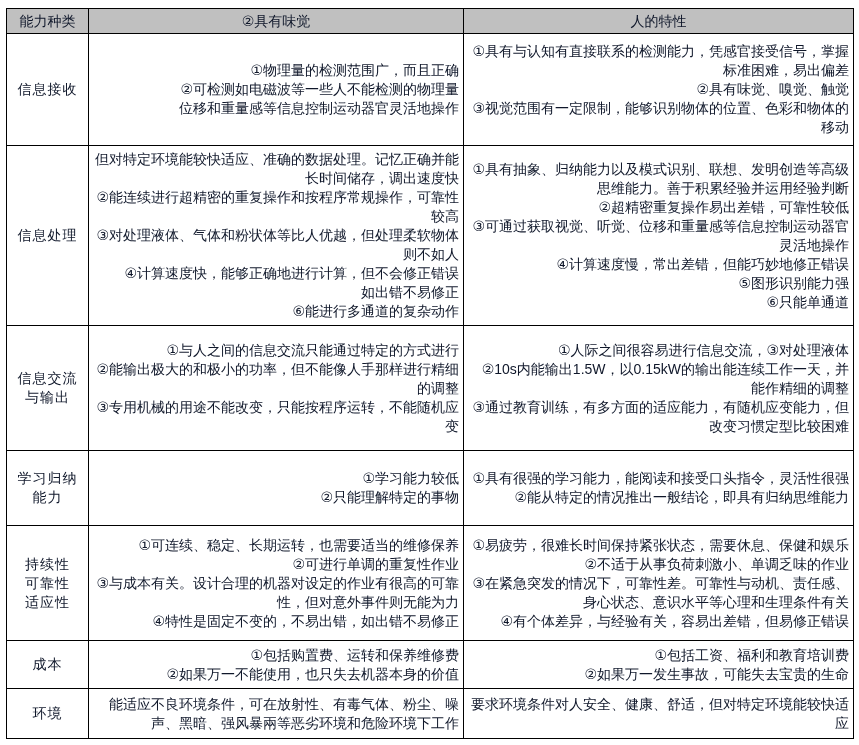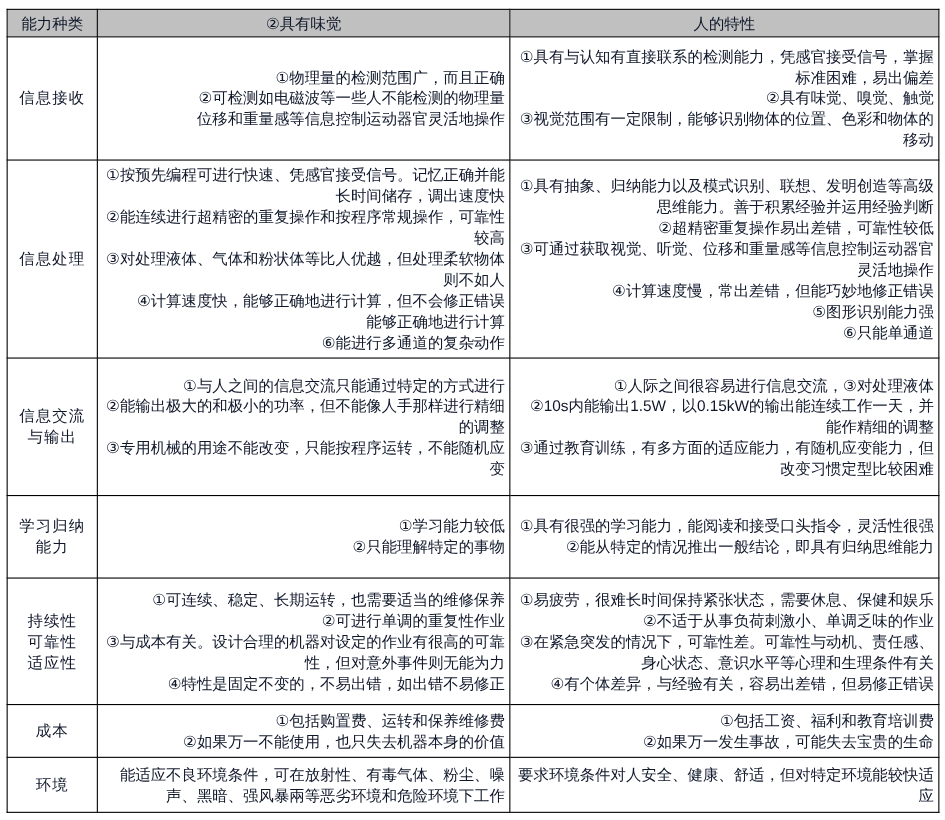--- a/index.html
+++ b/index.html
@@ -81,25 +81,25 @@
             <div class="item">①具有与认知有直接联系的检测能力，凭感官接受信号，掌握标准困难，易出偏差</div>
             <div class="item">②具有味觉、嗅觉、触觉</div>
             <div class="item">③视觉范围有一定限制，能够识别物体的位置、色彩和物体的移动</div>
           </td>
         </tr>
         <tr style="height: 180px;">
           <td class="cat">
             <div class="item">信息处理</div>
           </td>
           <td class="content">
-            <div class="item">①按预先编程可进行快速、凭感官接受信号。记忆正确并能长时间储存，调出速度快</div>
+            <div class="item">但对特定环境能较快适应、准确的数据处理。记忆正确并能长时间储存，调出速度快</div>
             <div class="item">②能连续进行超精密的重复操作和按程序常规操作，可靠性较高</div>
             <div class="item">③对处理液体、气体和粉状体等比人优越，但处理柔软物体则不如人</div>
             <div class="item">④计算速度快，能够正确地进行计算，但不会修正错误</div>
-            <div class="item">能够正确地进行计算</div>
+            <div class="item">如出错不易修正</div>
             <div class="item">⑥能进行多通道的复杂动作</div>
           </td>
           <td class="content">
             <div class="item">①具有抽象、归纳能力以及模式识别、联想、发明创造等高级思维能力。善于积累经验并运用经验判断</div>
             <div class="item">②超精密重复操作易出差错，可靠性较低</div>
             <div class="item">③可通过获取视觉、听觉、位移和重量感等信息控制运动器官灵活地操作</div>
             <div class="item">④计算速度慢，常出差错，但能巧妙地修正错误</div>
             <div class="item">⑤图形识别能力强</div>
             <div class="item">⑥只能单通道</div>
           </td>

